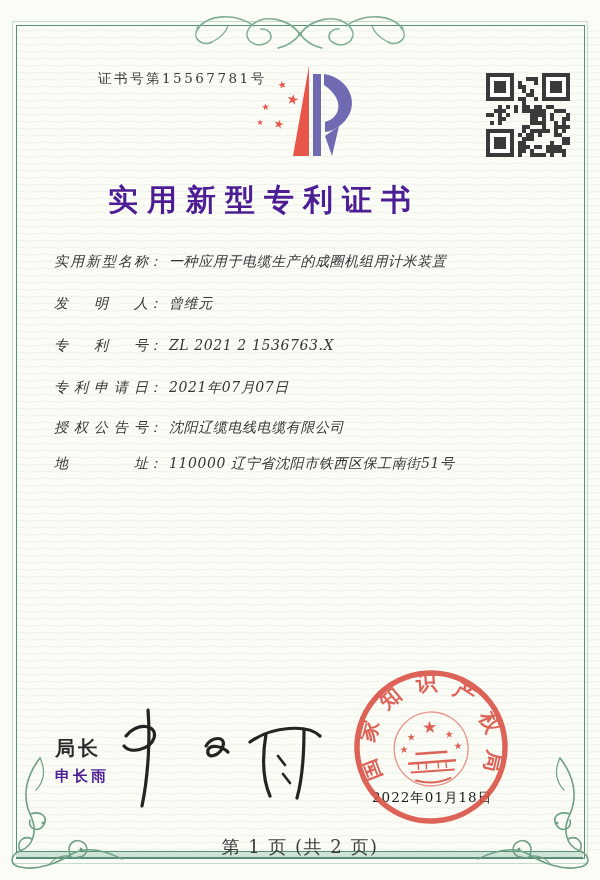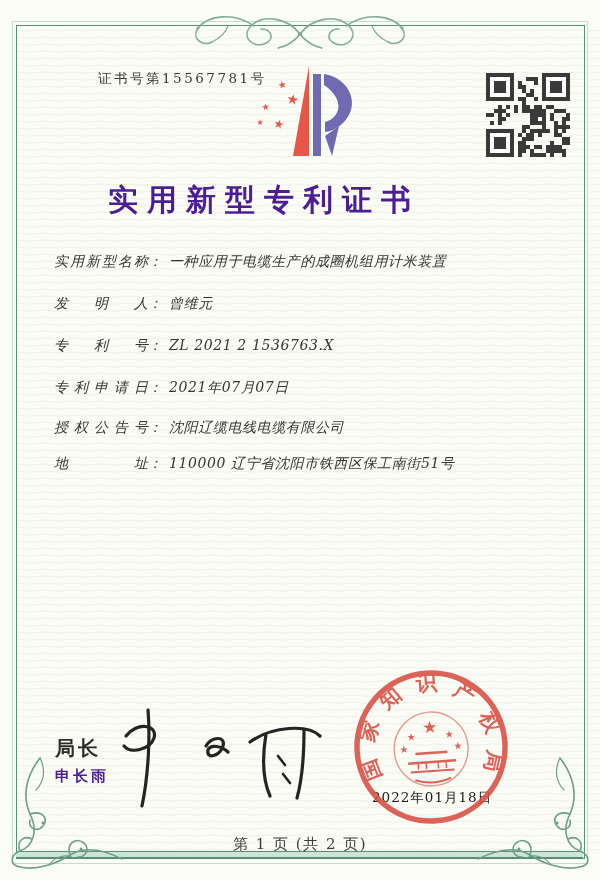--- a/index.html
+++ b/index.html
@@ -33,21 +33,21 @@
   
   #legal{left:54px;top:524px;width:494px;z-index:3;}
   #legal p{margin:0 0 2px 0;font-size:13.5px;line-height:20px;text-indent:2em;color:#3e3e3e;font-style:italic;letter-spacing:0.4px;}
   
   #director-title{left:55px;top:735px;font-size:20px;font-weight:600;letter-spacing:3px;color:#2b2b2b;font-family:"DejaVu Sans","Liberation Sans",sans-serif;z-index:3;}
   #director-name{left:55px;top:767px;font-size:15px;font-weight:600;letter-spacing:3px;color:#4c1d95;font-family:"DejaVu Sans","Liberation Sans",sans-serif;z-index:3;}
   #signature{left:112px;top:700px;z-index:3;}
   #seal{left:349px;top:665px;z-index:4;opacity:0.88;transform:rotate(-4deg);}
   #seal-date{left:372px;top:789px;font-size:13.5px;letter-spacing:1px;color:#1d1d1d;z-index:3;}
   
-  #footer{left:0;top:835px;width:600px;text-align:center;font-size:15px;letter-spacing:1.5px;color:#3c3c3c;z-index:3;}
+  #footer{left:0;top:835px;width:600px;text-align:center;font-size:18px;letter-spacing:1.5px;color:#3c3c3c;z-index:3;}
   
   #ornament-top{left:168px;top:2px;z-index:2;}
   #flourish-left{left:6px;top:756px;z-index:2;}
   #flourish-right{left:474px;top:756px;z-index:2;transform:scaleX(-1);}
 </style>
 </head>
 <body>
 
 <div id="cert">
 

